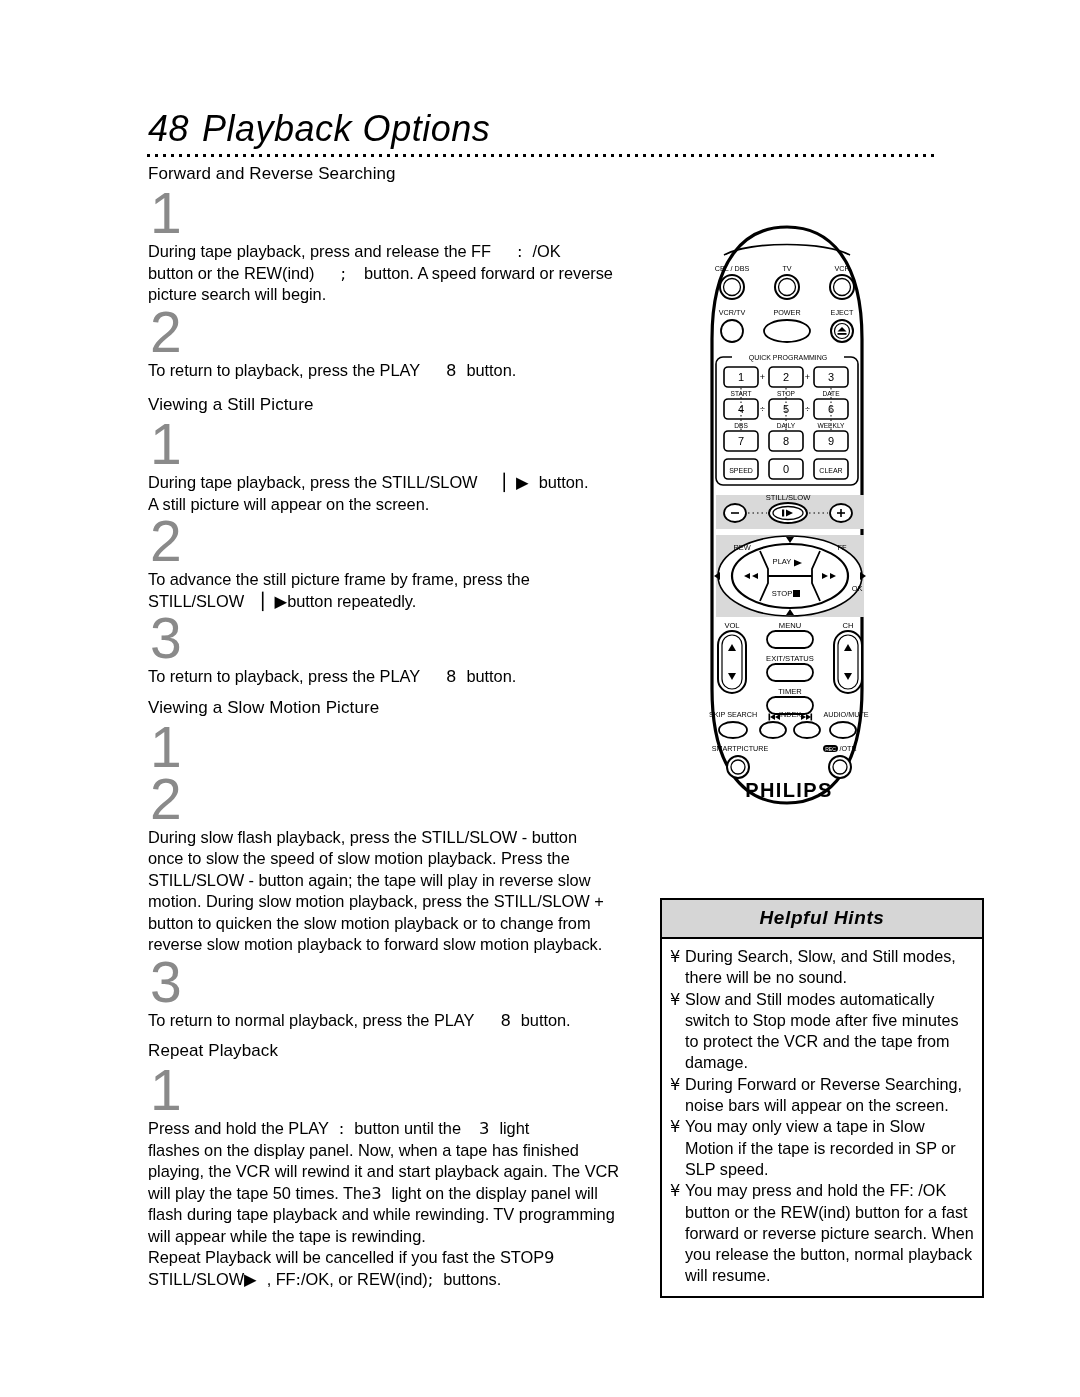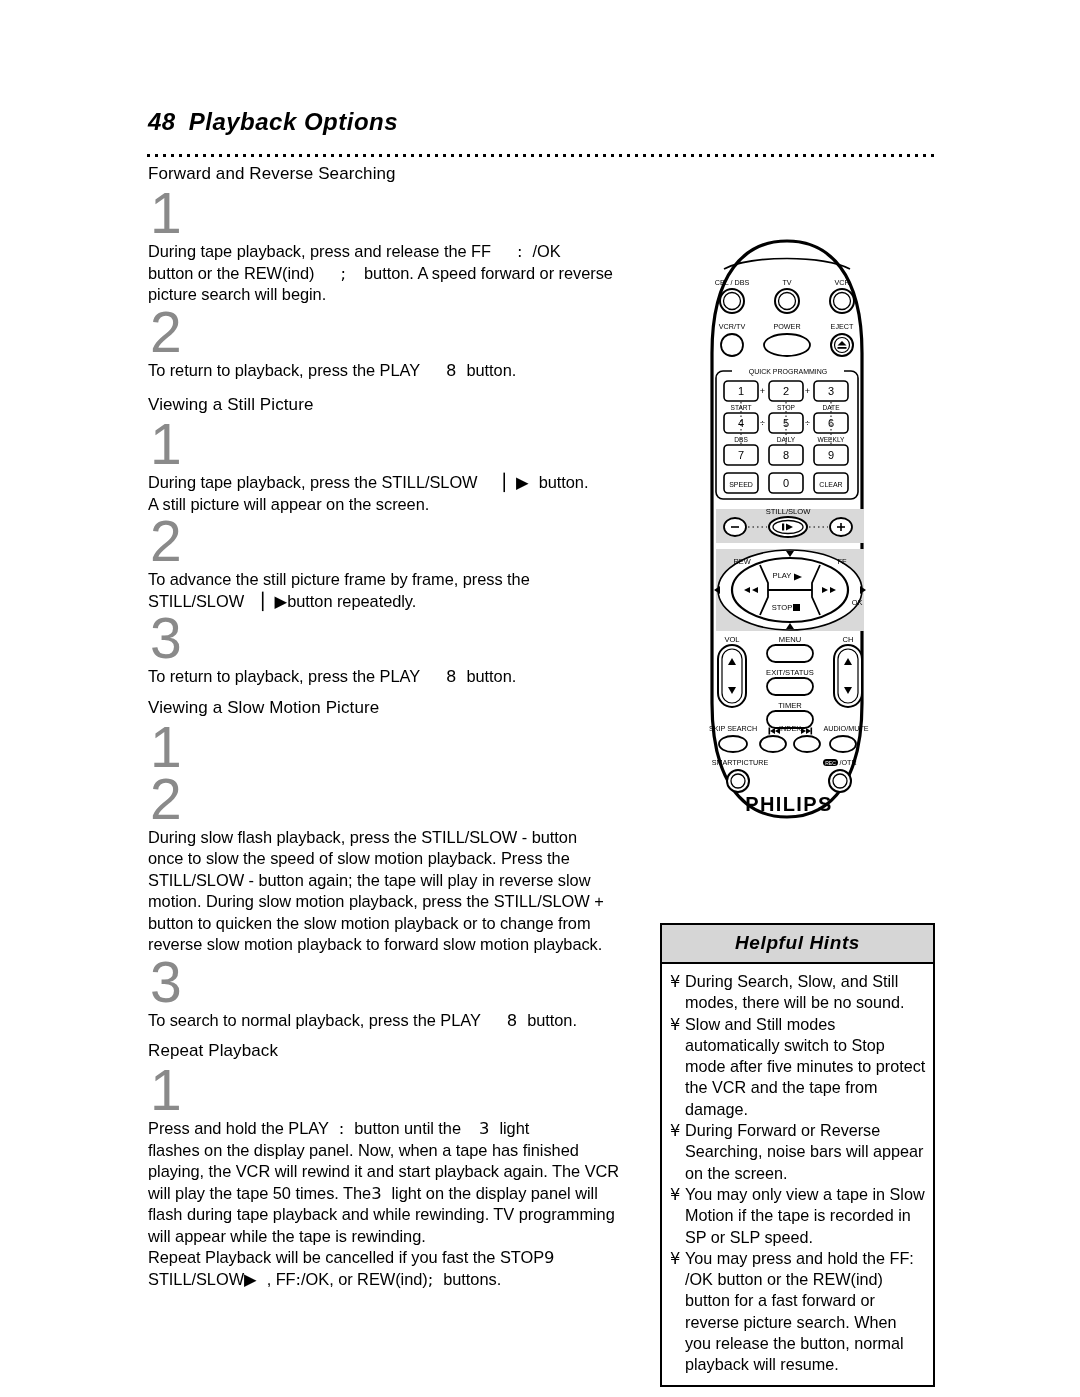--- a/index.html
+++ b/index.html
@@ -14,22 +14,22 @@
     font-family: "Liberation Sans", sans-serif;
     color: #000000;
     overflow: hidden;
   }
 
   
   #page-title {
     position: absolute;
     left: 148px;
     top: 108px;
-    font-size: 24px;
-    font-weight: bold;
+    font-size: 36px;
+    font-weight: normal;
     font-style: italic;
     letter-spacing: 0.5px;
     white-space: nowrap;
   }
   #page-title .pg-num { margin-right: 13px; }
 
   
   #dotted-rule {
     position: absolute;
     left: 146px;
@@ -73,25 +73,24 @@
   .sp-m { display:inline-block; width:18px; }
   .sp-l { display:inline-block; width:26px; }
   .gap-a { height: 10px; }
   .gap-b { height: 6px; }
 
   
   #hints-box {
     position: absolute;
     left: 660px;
     top: 898px;
-    width: 275px;
+    width: 324px;
     border: 2.5px solid #000;
     background: #ffffff;
     box-sizing: border-box;
-    margin-top: 25px;
   }
   #hints-title {
     border-bottom: 2.5px solid #000;
     background: #d6d6d6;
     text-align: center;
     font-size: 19px;
     font-weight: bold;
     font-style: italic;
     padding: 7px 0 8px 0;
     letter-spacing: 0.6px;
@@ -109,21 +108,21 @@
     width: 15px;
     flex: 0 0 15px;
     font-family: "DejaVu Sans", sans-serif;
   }
   .hint .htxt { flex: 1 1 auto; }
 
   
   #remote-wrap {
     position: absolute;
     left: 690px;
-    top: 233px;
+    top: 219px;
     width: 200px;
     height: 600px;
   }
   #remote-wrap svg { display: block; }
 </style>
 </head>
 <body>
 
 <div id="page-title">
   <span class="pg-num">48</span><span>Playback Options</span>
@@ -174,21 +173,21 @@
     <span>During slow flash playback, press the STILL/SLOW - button</span><br>
     <span>once to slow the speed of slow motion playback. Press the</span><br>
     <span>STILL/SLOW - button again; the tape will play in reverse slow</span><br>
     <span>motion. During slow motion playback, press the STILL/SLOW +</span><br>
     <span>button to quicken the slow motion playback or to change from</span><br>
     <span>reverse slow motion playback to forward slow motion playback.</span>
   </p>
 
   <div class="step-num">3</div>
   <p class="body-txt">
-    <span>To search to normal playback, press the PLAY</span><span class="sp-l"></span><span class="sym">8</span><span class="sp-s"></span><span>button.</span>
+    <span>To return to normal playback, press the PLAY</span><span class="sp-l"></span><span class="sym">8</span><span class="sp-s"></span><span>button.</span>
   </p>
 
   <div class="gap-b"></div>
   <div class="sec-head">Repeat Playback</div>
   <div class="step-num">1</div>
   <p class="body-txt">
     <span>Press and hold the PLAY</span><span class="sp-s"></span><span class="sym">:</span><span class="sp-s"></span><span>button until the</span><span class="sp-m"></span><span class="sym">3</span><span class="sp-s"></span><span>light</span><br>
     <span>flashes on the display panel.  Now, when a tape has finished</span><br>
     <span>playing, the VCR will rewind it and start playback again. The VCR</span><br>
     <span>will play the tape 50 times. The</span><span class="sym">3</span><span class="sp-s"></span><span>light on the display panel will</span><br>

